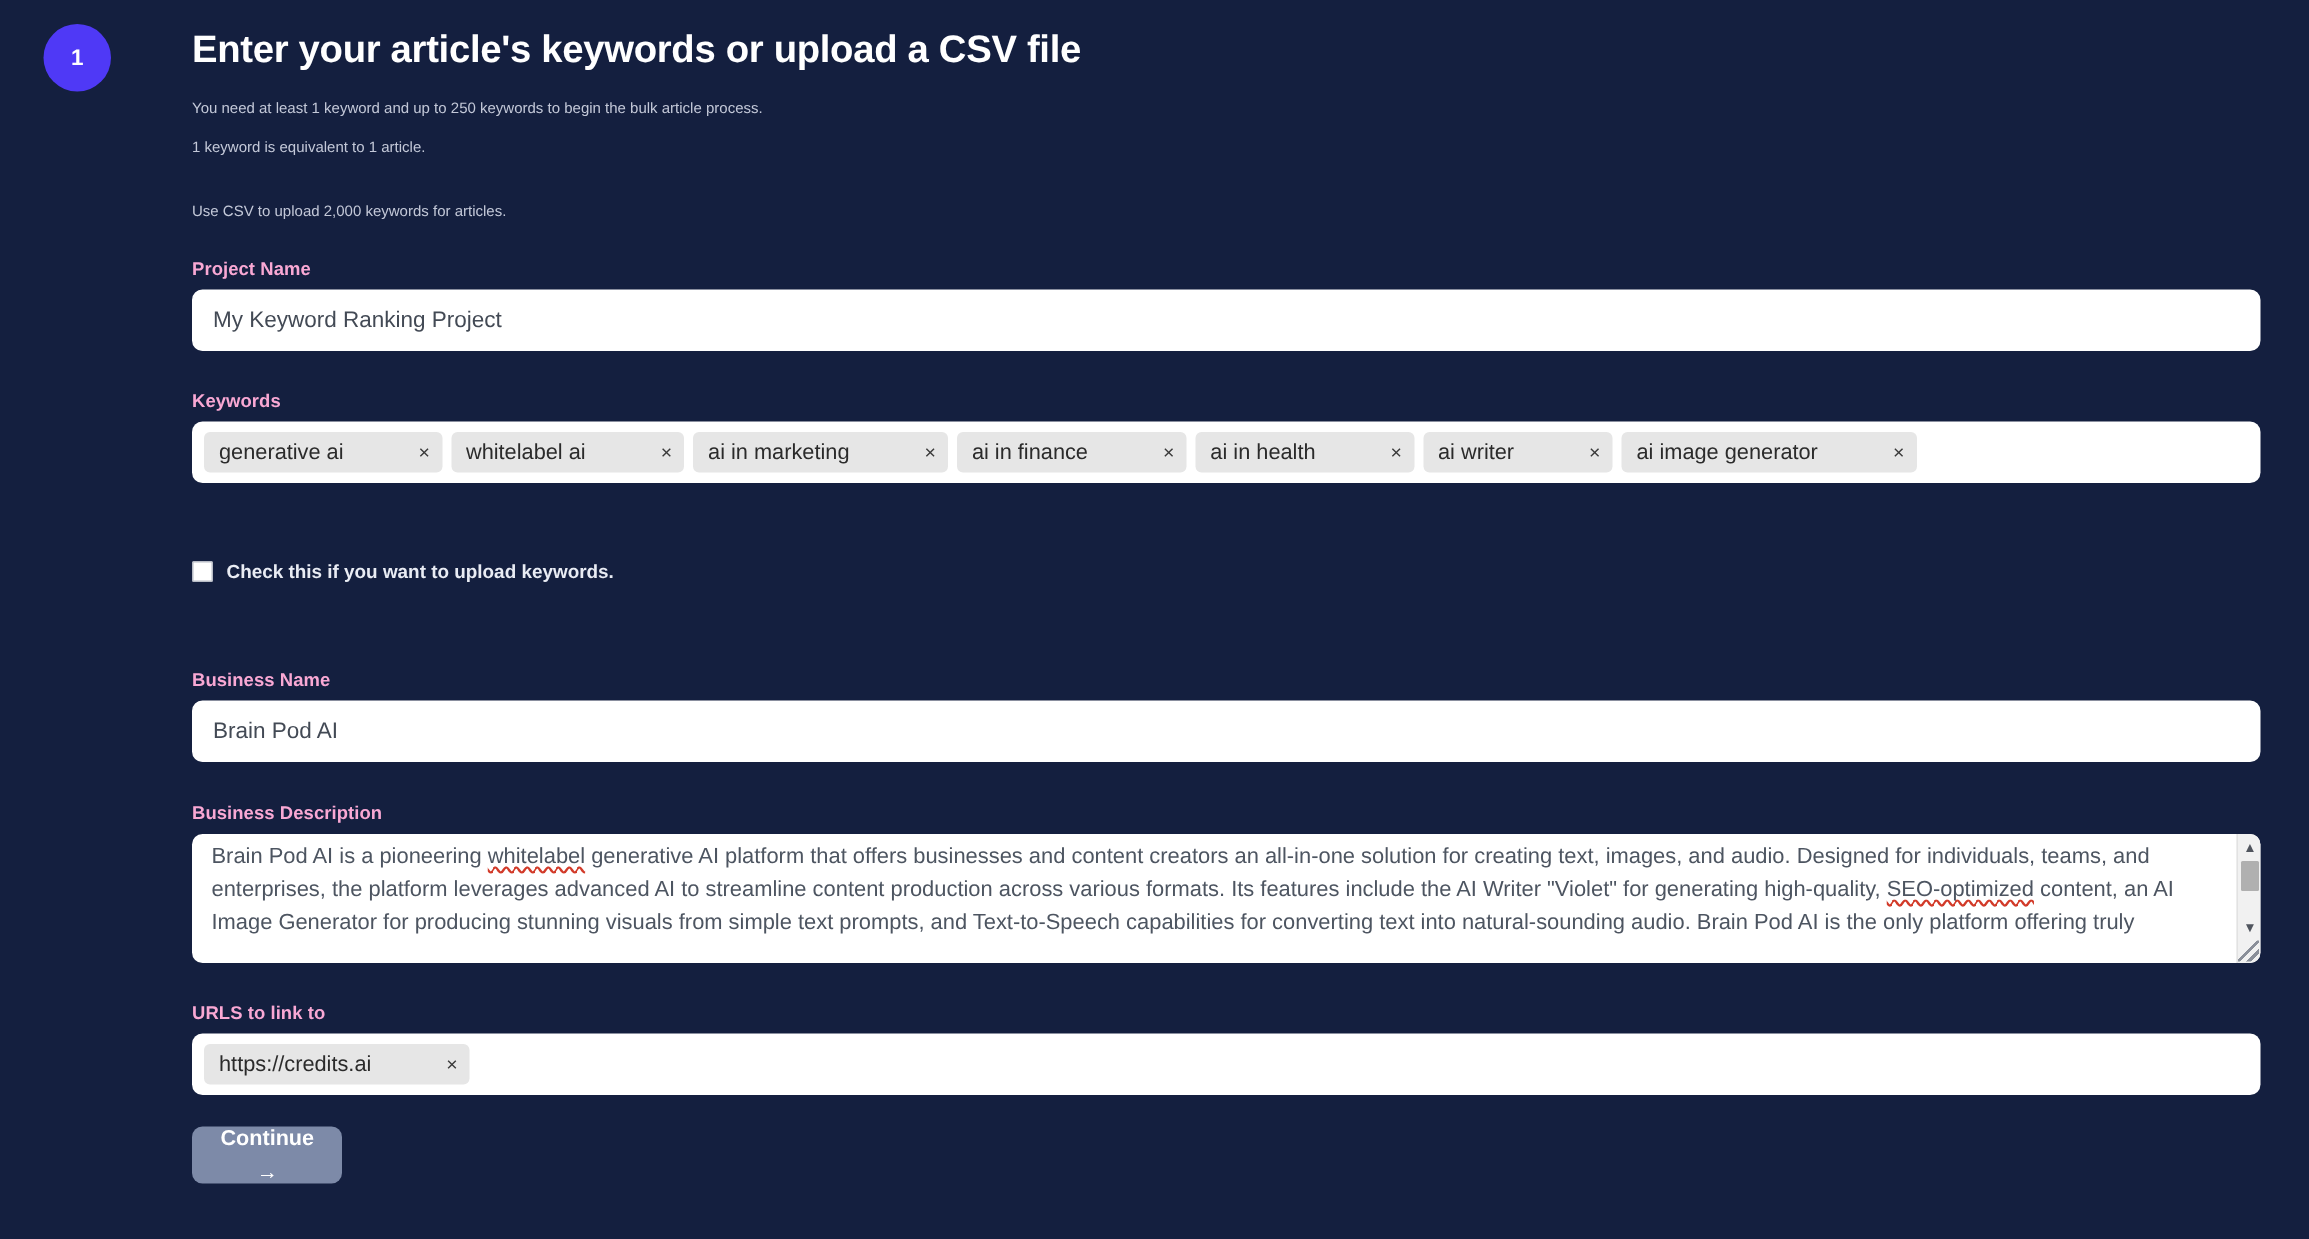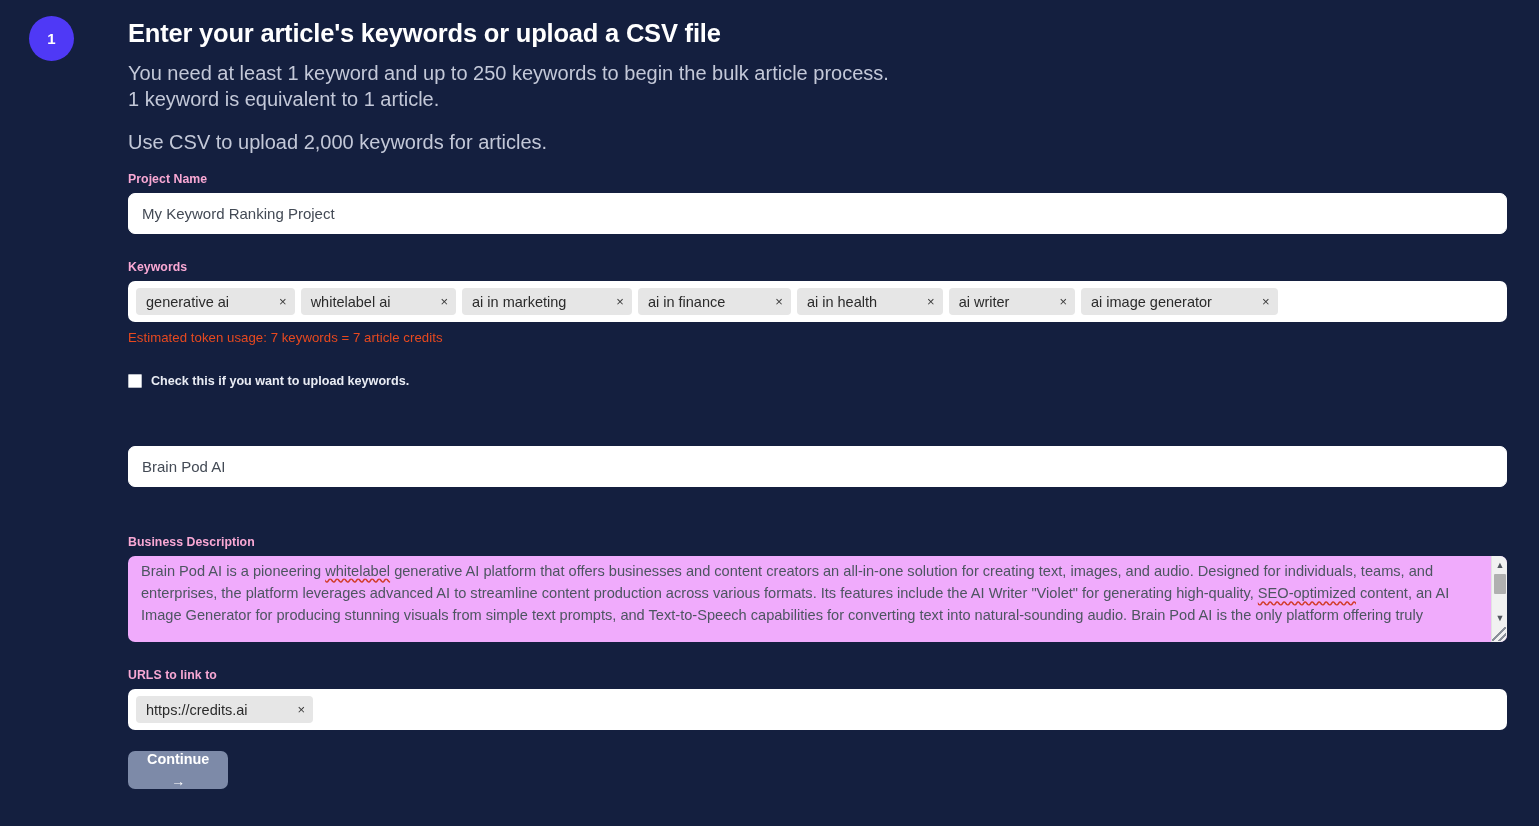--- a/index.html
+++ b/index.html
@@ -38,21 +38,21 @@
   }
   .page-title {
     margin: 0;
     font-size: 25.5px;
     font-weight: bold;
     color: #ffffff;
     letter-spacing: -0.2px;
     line-height: 34px;
   }
   .subline {
-    font-size: 20px;
+    font-size: 10px;
     color: #c3c8d8;
     line-height: 26px;
   }
   .subline.gap { margin-top: 17px; }
 
   
   .field { position: absolute; left: 128px; width: 1379px; }
   .field-label {
     font-size: 12.3px;
     font-weight: bold;
@@ -132,21 +132,21 @@
     font-size: 12.6px;
     font-weight: bold;
     color: #e9ecf4;
   }
 
   
   .ta-wrap {
     position: relative;
     width: 100%;
     height: 86px;
-    background: #f0abfc;
+    background: #ffffff;
     border-radius: 7px;
     overflow: hidden;
   }
   .ta-text {
     position: absolute;
     left: 13px; top: 4px;
     width: 1340px;
     font-size: 14.6px;
     line-height: 22.2px;
     color: #4d5561;
@@ -257,29 +257,29 @@
         </span>
         <span class="chip">
           <span>ai writer</span>
           <span class="chip-x">×</span>
         </span>
         <span class="chip">
           <span>ai image generator</span>
           <span class="chip-x">×</span>
         </span>
       </div>
-    <div class="token-note">Estimated token usage: 7 keywords = 7 article credits</div>
   </div>
 
   <div class="check-row" style="top:374px;">
     <div class="checkbox"></div>
     <span class="check-label">Check this if you want to upload keywords.</span>
   </div>
 
   <div class="field" style="top:446px;">
+    <label class="field-label">Business Name</label>
     <input class="text-input" type="text" value="Brain Pod AI" style="">
   </div>
 
   <div class="field" style="top:535px;">
     <label class="field-label">Business Description</label>
     <div class="ta-wrap">
       <div class="ta-text">
         <span>Brain Pod AI is a pioneering </span><span class="sq">whitelabel</span><span> generative AI platform that offers businesses and content creators an all-in-one solution for creating text, images, and audio. Designed for individuals, teams, and enterprises, the platform leverages advanced AI to streamline content production across various formats. Its features include the AI Writer "Violet" for generating high-quality, </span><span class="sq">SEO-optimized</span><span> content, an AI Image Generator for producing stunning visuals from simple text prompts, and Text-to-Speech capabilities for converting text into natural-sounding audio. Brain Pod AI is the only platform offering truly</span>
       </div>
       <div class="ta-scroll">

